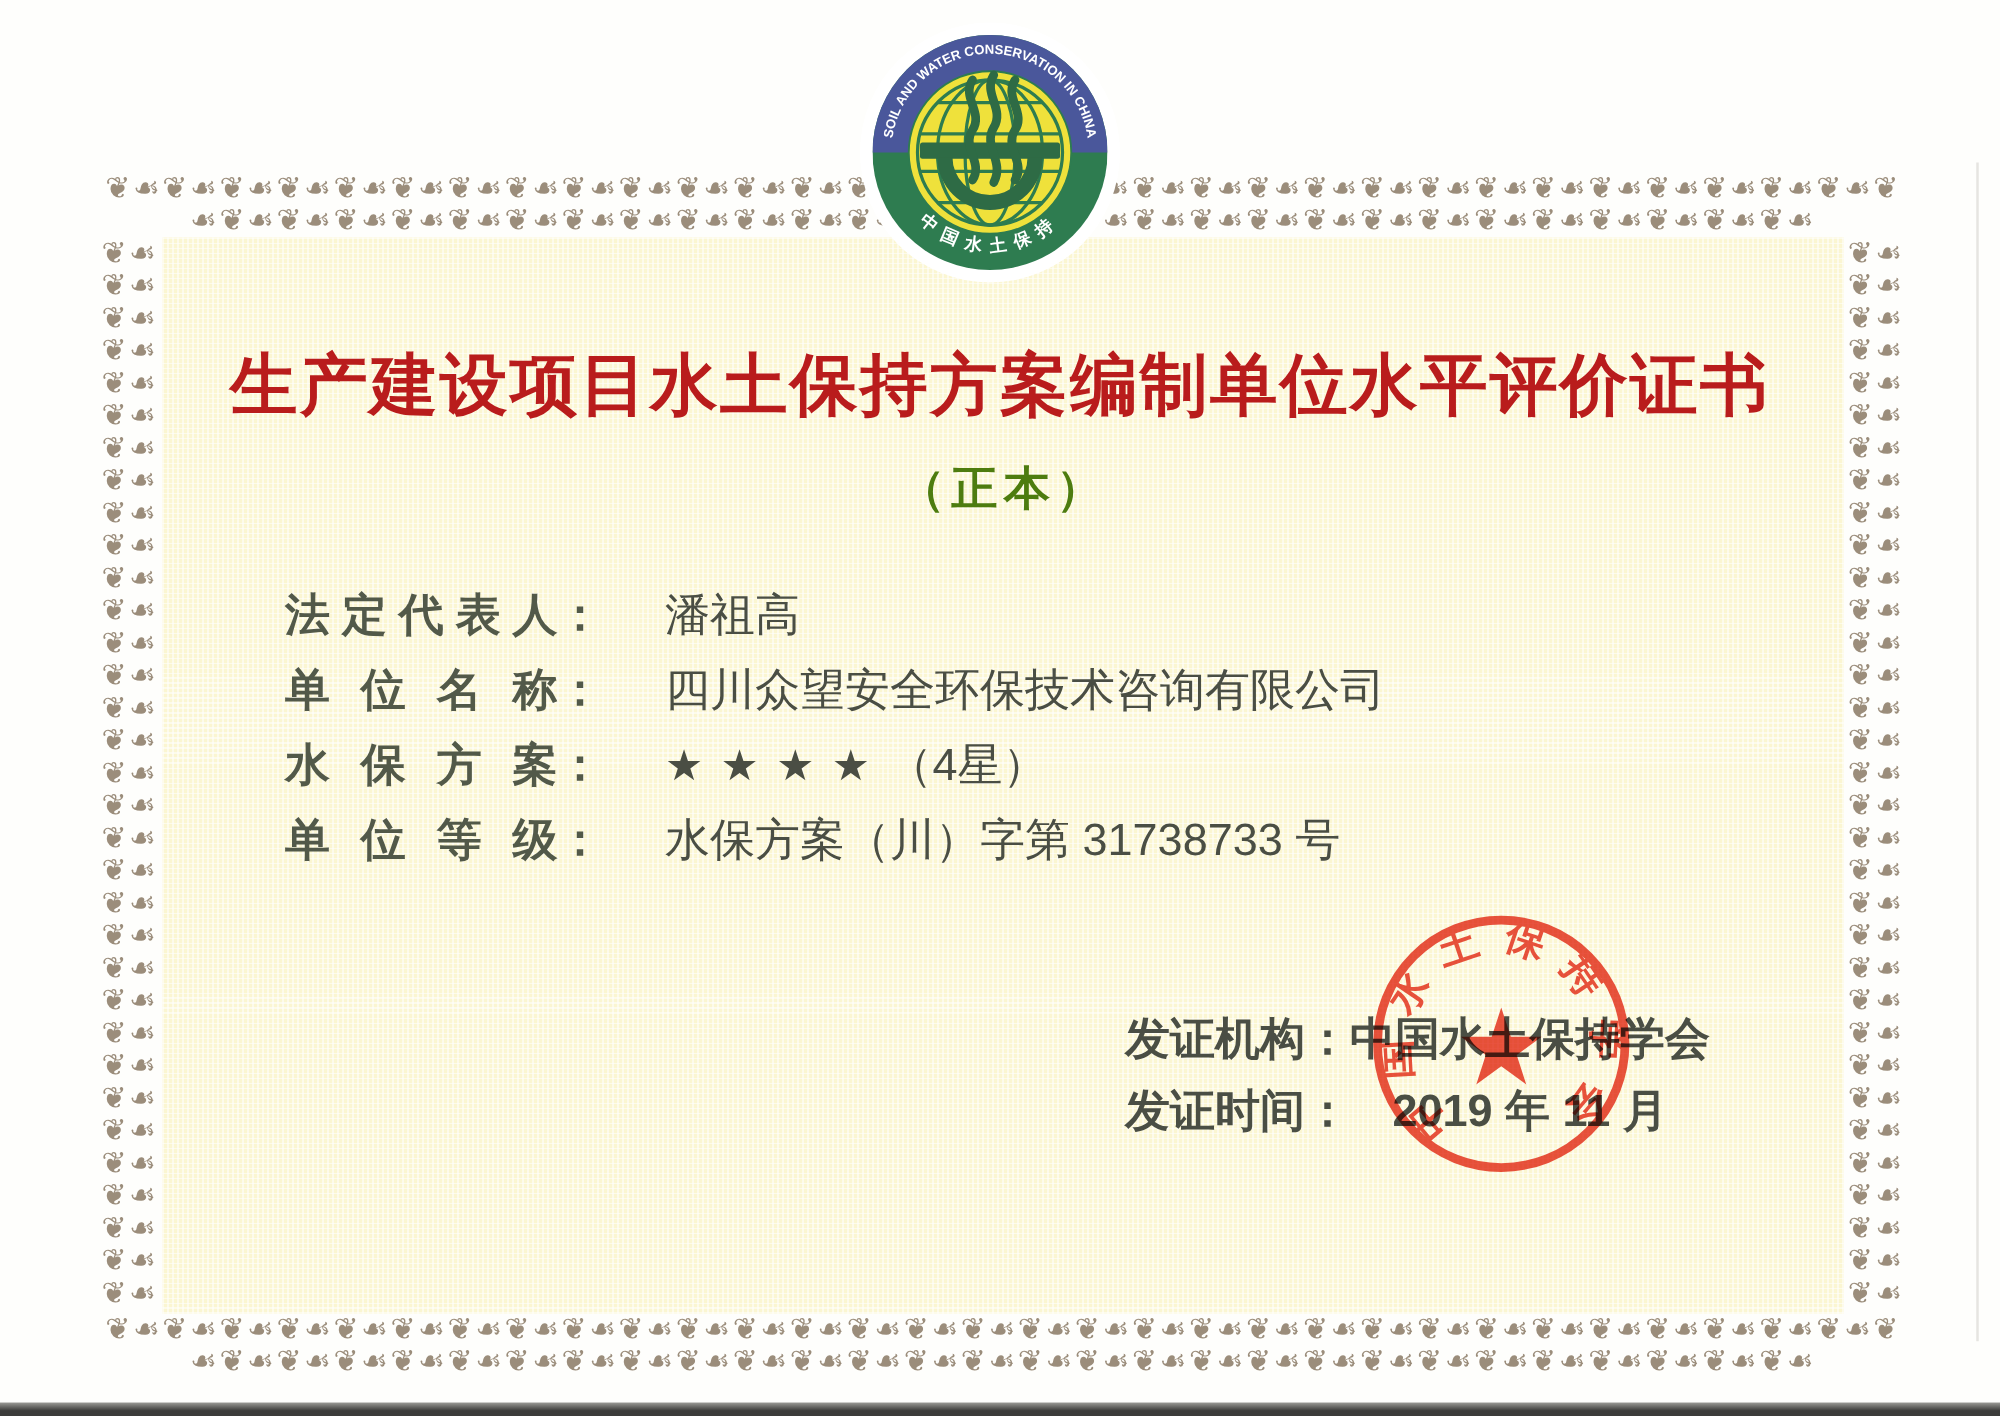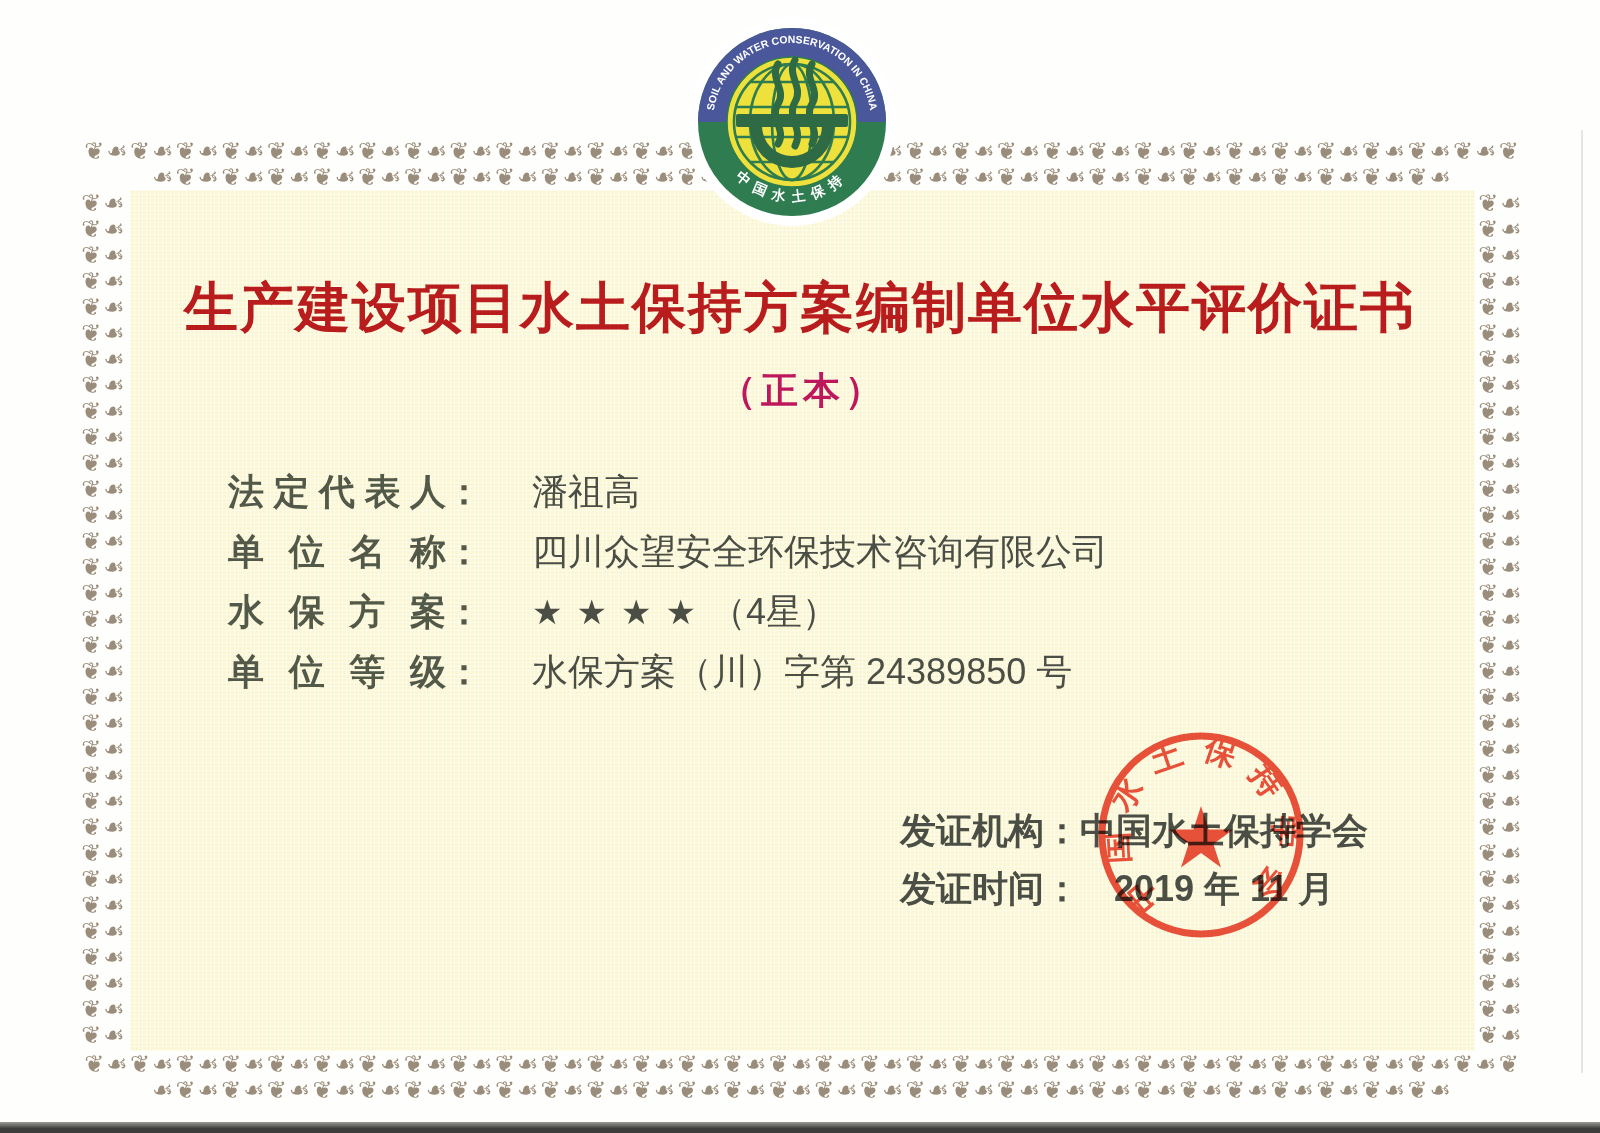--- a/index.html
+++ b/index.html
@@ -39,21 +39,21 @@
   }
 
   
   .title {
     position:absolute; left:90px; right:90px; top:272px; text-align:center;
     font-size:54px; font-weight:800; letter-spacing:2px; color:#b91c1c;
     z-index:3;
   }
   .subtitle {
     position:absolute; left:90px; right:84px; top:366px; text-align:center;
-    font-size:37px; font-weight:700; letter-spacing:5px; color:#be185d;
+    font-size:37px; font-weight:700; letter-spacing:5px; color:#4d7c0f;
     z-index:3;
   }
 
   
   .fields { position:absolute; left:228px; top:462px; z-index:3; }
   .frow { height:60px; line-height:60px; font-size:36px; white-space:nowrap; }
   .flabel {
     display:inline-block; width:218px; vertical-align:top;
     text-align:justify; text-align-last:justify;
     font-weight:700; color:#525949;
@@ -145,21 +145,21 @@
   <div class="frow">
     <span class="flabel">单位名称</span><span class="fcolon">：</span>
     <span class="fvalue">四川众望安全环保技术咨询有限公司</span>
   </div>
   <div class="frow">
     <span class="flabel">水保方案</span><span class="fcolon">：</span>
     <span class="fstars">★★★★</span><span class="fvalue2">（4星）</span>
   </div>
   <div class="frow">
     <span class="flabel">单位等级</span><span class="fcolon">：</span>
-    <span class="fvalue">水保方案（川）字第 24389850 号</span>
+    <span class="fvalue">水保方案（川）字第 31738733 号</span>
   </div>
 </div>
 
 <div class="issuer">
   <div class="iline">
     <span>发证机构：</span><span>中国水土保持学会</span>
   </div>
   <div class="iline">
     <span>发证时间：</span><span class="gap"></span><span>2019 年 11 月</span>
   </div>

